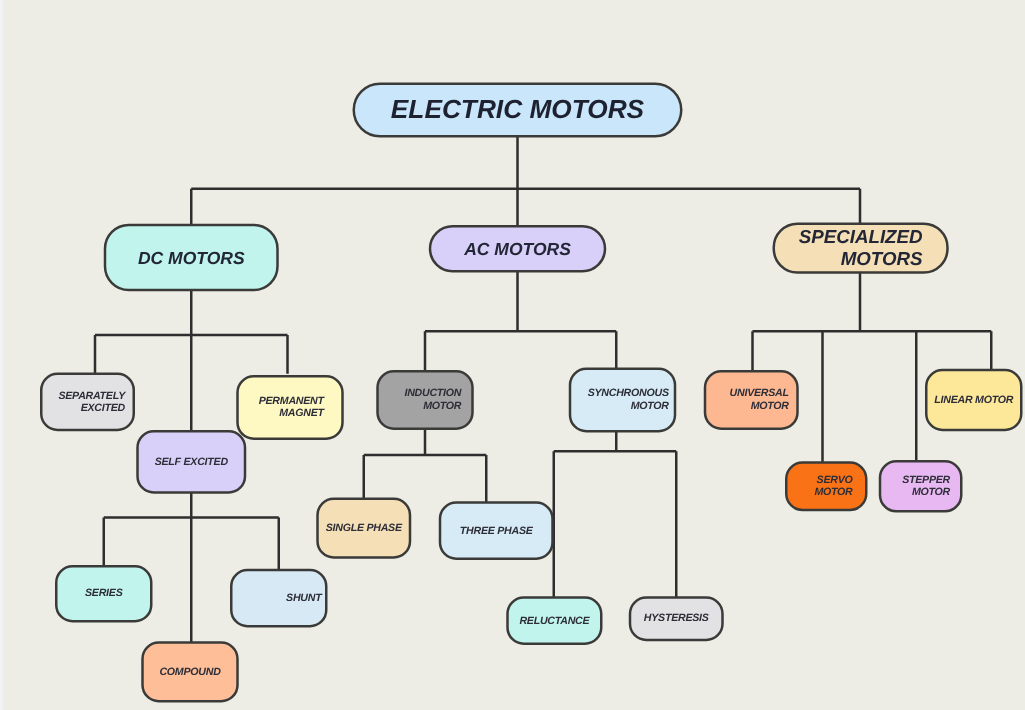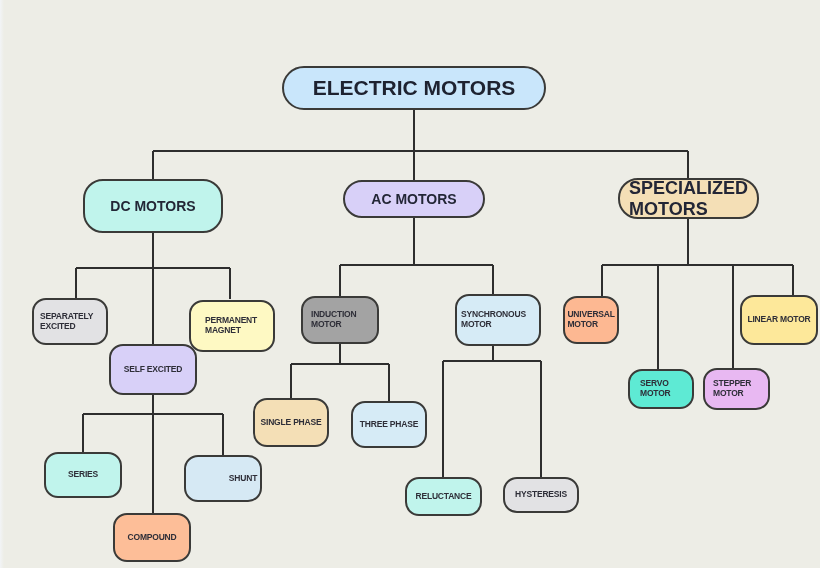--- a/index.html
+++ b/index.html
@@ -11,22 +11,23 @@
     }
     .left-edge {
       position: absolute; left: 0; top: 0; width: 4px; height: 568px;
       background: linear-gradient(to right, #f2f4f6, #edede6);
     }
     svg.connectors { position: absolute; left: 0; top: 0; }
     .node {
       position: absolute; box-sizing: border-box;
       border: 2px solid #3a3a38; border-radius: 14px;
       display: flex; align-items: center; justify-content: center;
-      text-align: left; font-weight: bold; color: #2e2e38;
+      text-align: right; font-weight: bold; color: #2e2e38;
       line-height: 1.15;
+      font-style: italic;
     }
     .pill { border-radius: 20px; }
     .root { font-size: 21px; border-radius: 22px; color: #1e2230; }
     .l1 { font-size: 14px; color: #232636; }
     .l2 { font-size: 8.5px; letter-spacing: -0.2px; }
   </style>
 </head>
 <body>
 
 <div class="left-edge"></div>
@@ -53,21 +54,21 @@
 <div class="node root" style="left: 282px; top: 66px; width: 264px; height: 44px; background: rgb(201, 230, 251);">
   <span>ELECTRIC MOTORS</span>
 </div>
 
 <div class="node l1 pill" style="left: 83px; top: 179px; width: 140px; height: 54px; background: rgb(192, 244, 236);">
   <span>DC MOTORS</span>
 </div>
 <div class="node l1 pill" style="left: 343px; top: 180px; width: 142px; height: 38px; background: rgb(216, 208, 248);">
   <span>AC MOTORS</span>
 </div>
-<div class="node l1 pill" style="left: 618px; top: 178px; width: 141px; height: 41px; font-size: 18px; padding: 12px 28px; background: rgb(244, 223, 182);">
+<div class="node l1 pill" style="left: 618px; top: 178px; width: 141px; height: 41px; font-size: 15px; padding: 12px 28px; background: rgb(244, 223, 182);">
   <span>SPECIALIZED MOTORS</span>
 </div>
 
 <div class="node l2" style="left: 32px; top: 298px; width: 76px; height: 47px; padding: 0px 6px; background: rgb(226, 226, 228);">
   <span>SEPARATELY EXCITED</span>
 </div>
 <div class="node l2" style="left: 189px; top: 300px; width: 86px; height: 52px; padding: 0px 14px; background: #fef9c3;">
   <span>PERMANENT MAGNET</span>
 </div>
 <div class="node l2" style="left: 109px; top: 344px; width: 88px; height: 51px; background: rgb(216, 208, 248);">
@@ -85,34 +86,34 @@
 
 <div class="node l2" style="left: 301px; top: 296px; width: 78px; height: 48px; padding: 0px 8px; background: #a3a3a3;">
   <span>INDUCTION MOTOR</span>
 </div>
 <div class="node l2" style="left: 455px; top: 294px; width: 86px; height: 52px; padding: 0px 4px; background: rgb(214, 235, 246);">
   <span>SYNCHRONOUS MOTOR</span>
 </div>
 <div class="node l2" style="left: 253px; top: 398px; width: 76px; height: 49px; background: rgb(244, 223, 182);">
   <span>SINGLE PHASE</span>
 </div>
-<div class="node l2" style="left: 351px; top: 401px; width: 76px; height: 47px; background: rgb(214, 235, 246);">
+<div class="node l2" style="left: 351px; top: 401px; width: 92px; height: 47px; background: rgb(214, 235, 246);">
   <span>THREE PHASE</span>
 </div>
 <div class="node l2" style="left: 405px; top: 477px; width: 77px; height: 39px; background: rgb(192, 244, 236);">
   <span>RELUCTANCE</span>
 </div>
 <div class="node l2" style="left: 503px; top: 477px; width: 76px; height: 36px; background: rgb(226, 226, 228);">
   <span>HYSTERESIS</span>
 </div>
 
-<div class="node l2" style="left: 563px; top: 296px; width: 56px; height: 48px; padding: 0px 6px; background: rgb(253, 184, 146);">
+<div class="node l2" style="left: 563px; top: 296px; width: 76px; height: 48px; padding: 0px 6px; background: rgb(253, 184, 146);">
   <span>UNIVERSAL MOTOR</span>
 </div>
-<div class="node l2" style="left: 628px; top: 369px; width: 66px; height: 40px; padding: 0px 10px; background: #5eead4;">
+<div class="node l2" style="left: 628px; top: 369px; width: 66px; height: 40px; padding: 0px 10px; background: #f97316;">
   <span>SERVO MOTOR</span>
 </div>
 <div class="node l2" style="left: 703px; top: 368px; width: 67px; height: 42px; padding: 0px 8px; background: rgb(232, 184, 242);">
   <span>STEPPER MOTOR</span>
 </div>
 <div class="node l2" style="left: 740px; top: 295px; width: 78px; height: 50px; background: rgb(253, 232, 154);">
   <span>LINEAR MOTOR</span>
 </div>
 
 </body></html>

